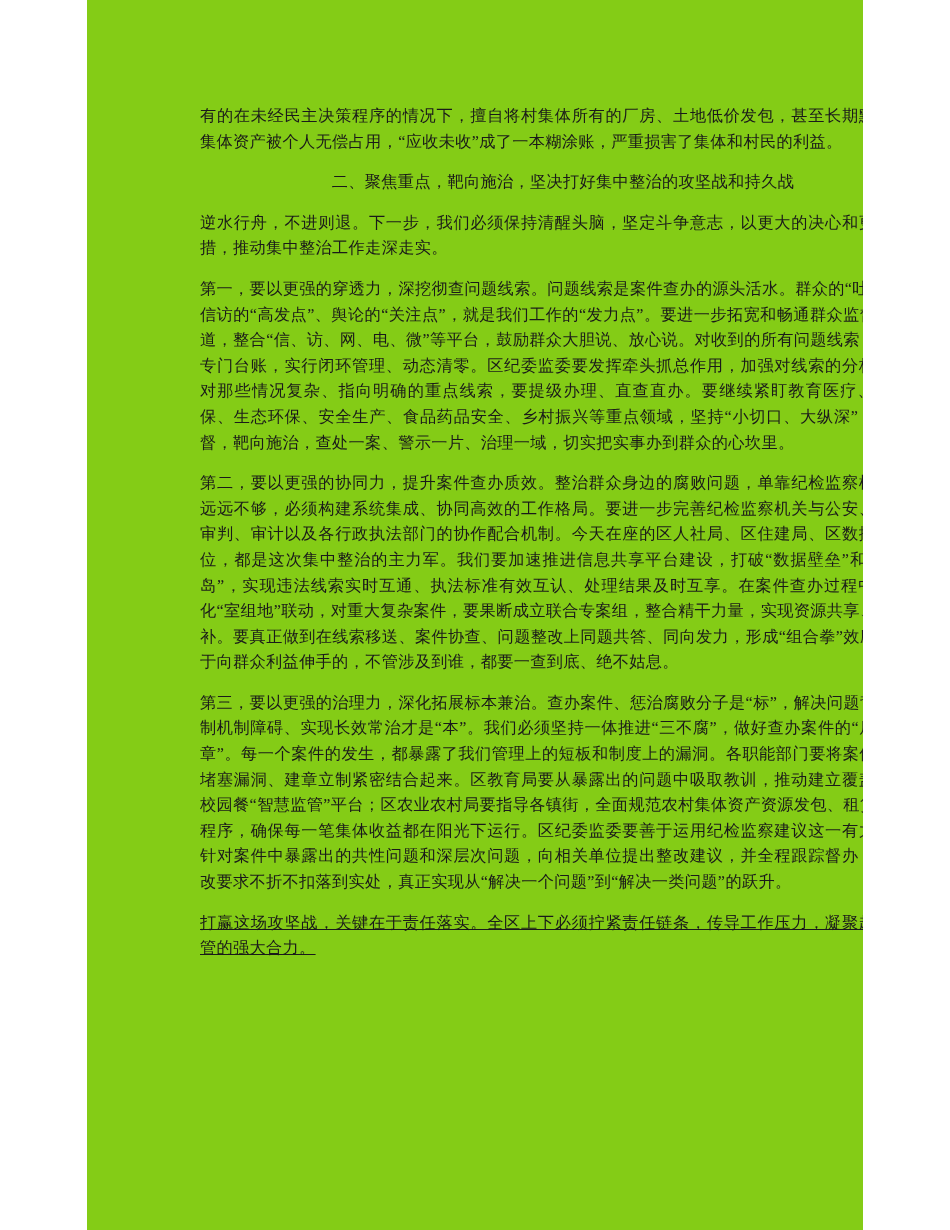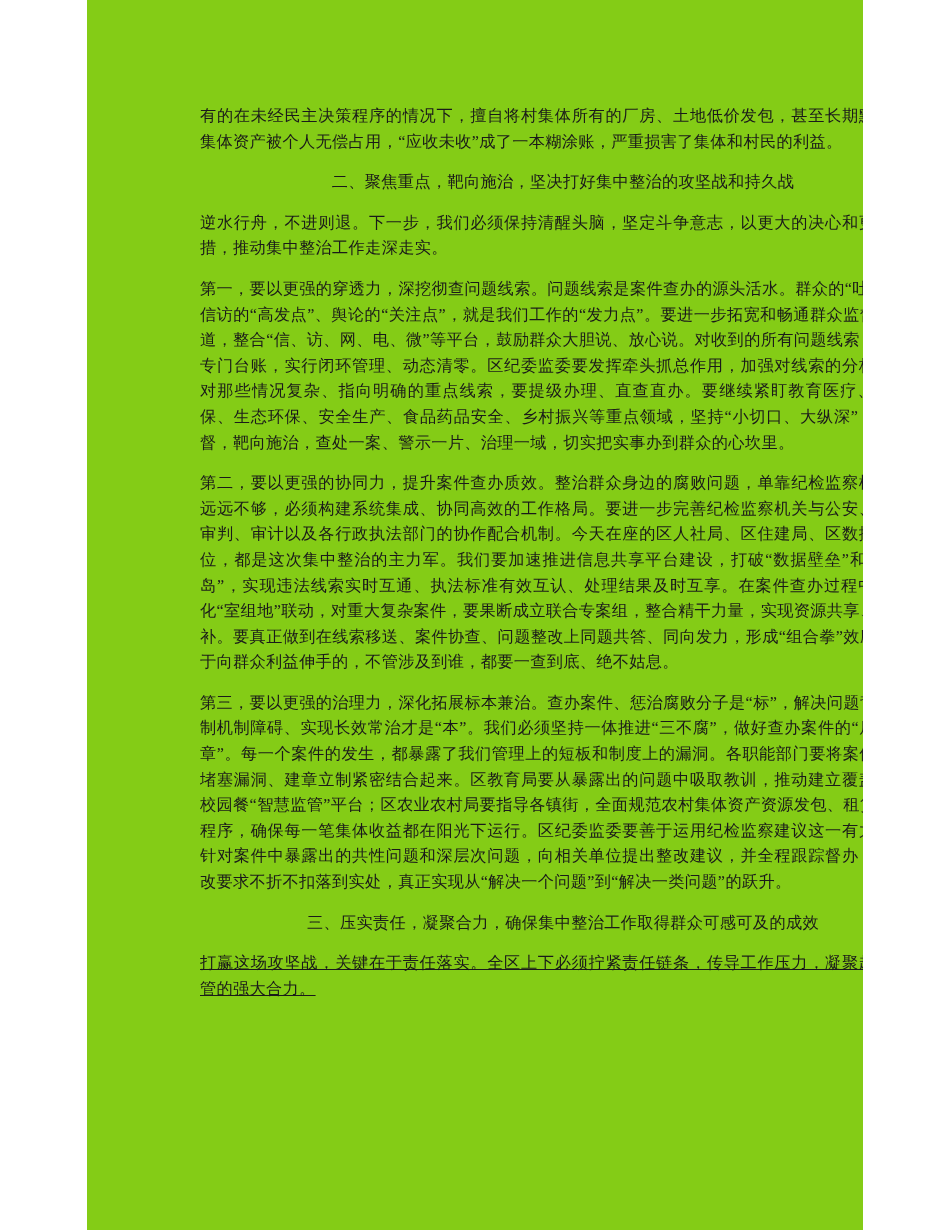--- a/index.html
+++ b/index.html
@@ -66,18 +66,17 @@
     <p class="heading">二、聚焦重点，靶向施治，坚决打好集中整治的攻坚战和持久战</p>
 
     <p class="para">逆水行舟，不进则退。下一步，我们必须保持清醒头脑，坚定斗争意志，以更大的决心和更实的举措，推动集中整治工作走深走实。</p>
 
     <p class="para">第一，要以更强的穿透力，深挖彻查问题线索。问题线索是案件查办的源头活水。群众的“吐槽点”、信访的“高发点”、舆论的“关注点”，就是我们工作的“发力点”。要进一步拓宽和畅通群众监督举报渠道，整合“信、访、网、电、微”等平台，鼓励群众大胆说、放心说。对收到的所有问题线索，要建立专门台账，实行闭环管理、动态清零。区纪委监委要发挥牵头抓总作用，加强对线索的分析研判，对那些情况复杂、指向明确的重点线索，要提级办理、直查直办。要继续紧盯教育医疗、养老社保、生态环保、安全生产、食品药品安全、乡村振兴等重点领域，坚持“小切口、大纵深”，精准监督，靶向施治，查处一案、警示一片、治理一域，切实把实事办到群众的心坎里。</p>
 
     <p class="para">第二，要以更强的协同力，提升案件查办质效。整治群众身边的腐败问题，单靠纪检监察机关一家远远不够，必须构建系统集成、协同高效的工作格局。要进一步完善纪检监察机关与公安、检察、审判、审计以及各行政执法部门的协作配合机制。今天在座的区人社局、区住建局、区数据局等单位，都是这次集中整治的主力军。我们要加速推进信息共享平台建设，打破“数据壁垒”和“信息孤岛”，实现违法线索实时互通、执法标准有效互认、处理结果及时互享。在案件查办过程中，要强化“室组地”联动，对重大复杂案件，要果断成立联合专案组，整合精干力量，实现资源共享、优势互补。要真正做到在线索移送、案件协查、问题整改上同题共答、同向发力，形成“组合拳”效应，对敢于向群众利益伸手的，不管涉及到谁，都要一查到底、绝不姑息。</p>
 
     <p class="para">第三，要以更强的治理力，深化拓展标本兼治。查办案件、惩治腐败分子是“标”，解决问题背后的体制机制障碍、实现长效常治才是“本”。我们必须坚持一体推进“三不腐”，做好查办案件的“后半篇文章”。每一个案件的发生，都暴露了我们管理上的短板和制度上的漏洞。各职能部门要将案件剖析与堵塞漏洞、建章立制紧密结合起来。区教育局要从暴露出的问题中吸取教训，推动建立覆盖全区的校园餐“智慧监管”平台；区农业农村局要指导各镇街，全面规范农村集体资产资源发包、租赁、处置程序，确保每一笔集体收益都在阳光下运行。区纪委监委要善于运用纪检监察建议这一有力武器，针对案件中暴露出的共性问题和深层次问题，向相关单位提出整改建议，并全程跟踪督办，确保整改要求不折不扣落到实处，真正实现从“解决一个问题”到“解决一类问题”的跃升。</p>
 
-    <p class="heading">三、压实责任，凝聚合力，确保集中整治工作取得群众可感可及的成效</p>
 
     <p class="para">打赢这场攻坚战，关键在于责任落实。全区上下必须拧紧责任链条，传导工作压力，凝聚起齐抓共管的强大合力。</p>
 
   </div>
 </div>
 
 </body></html>

